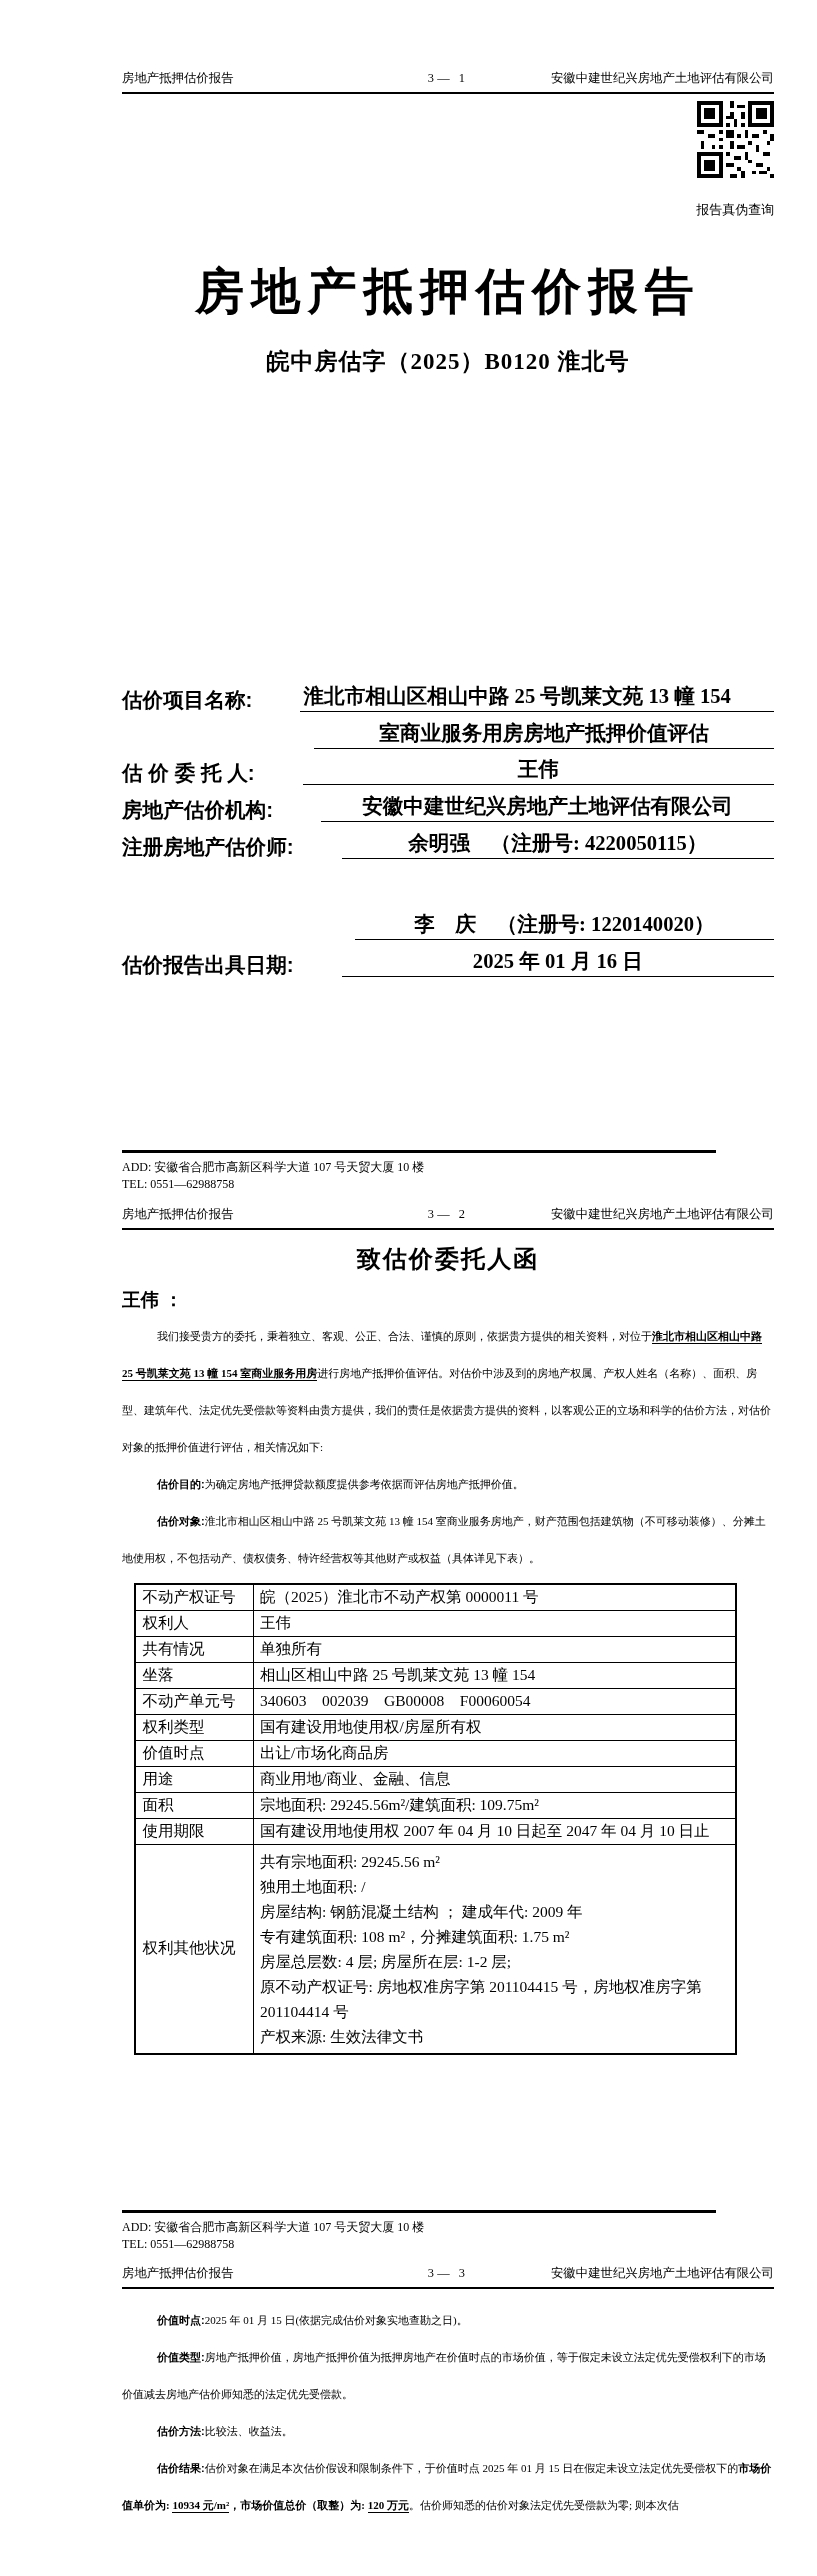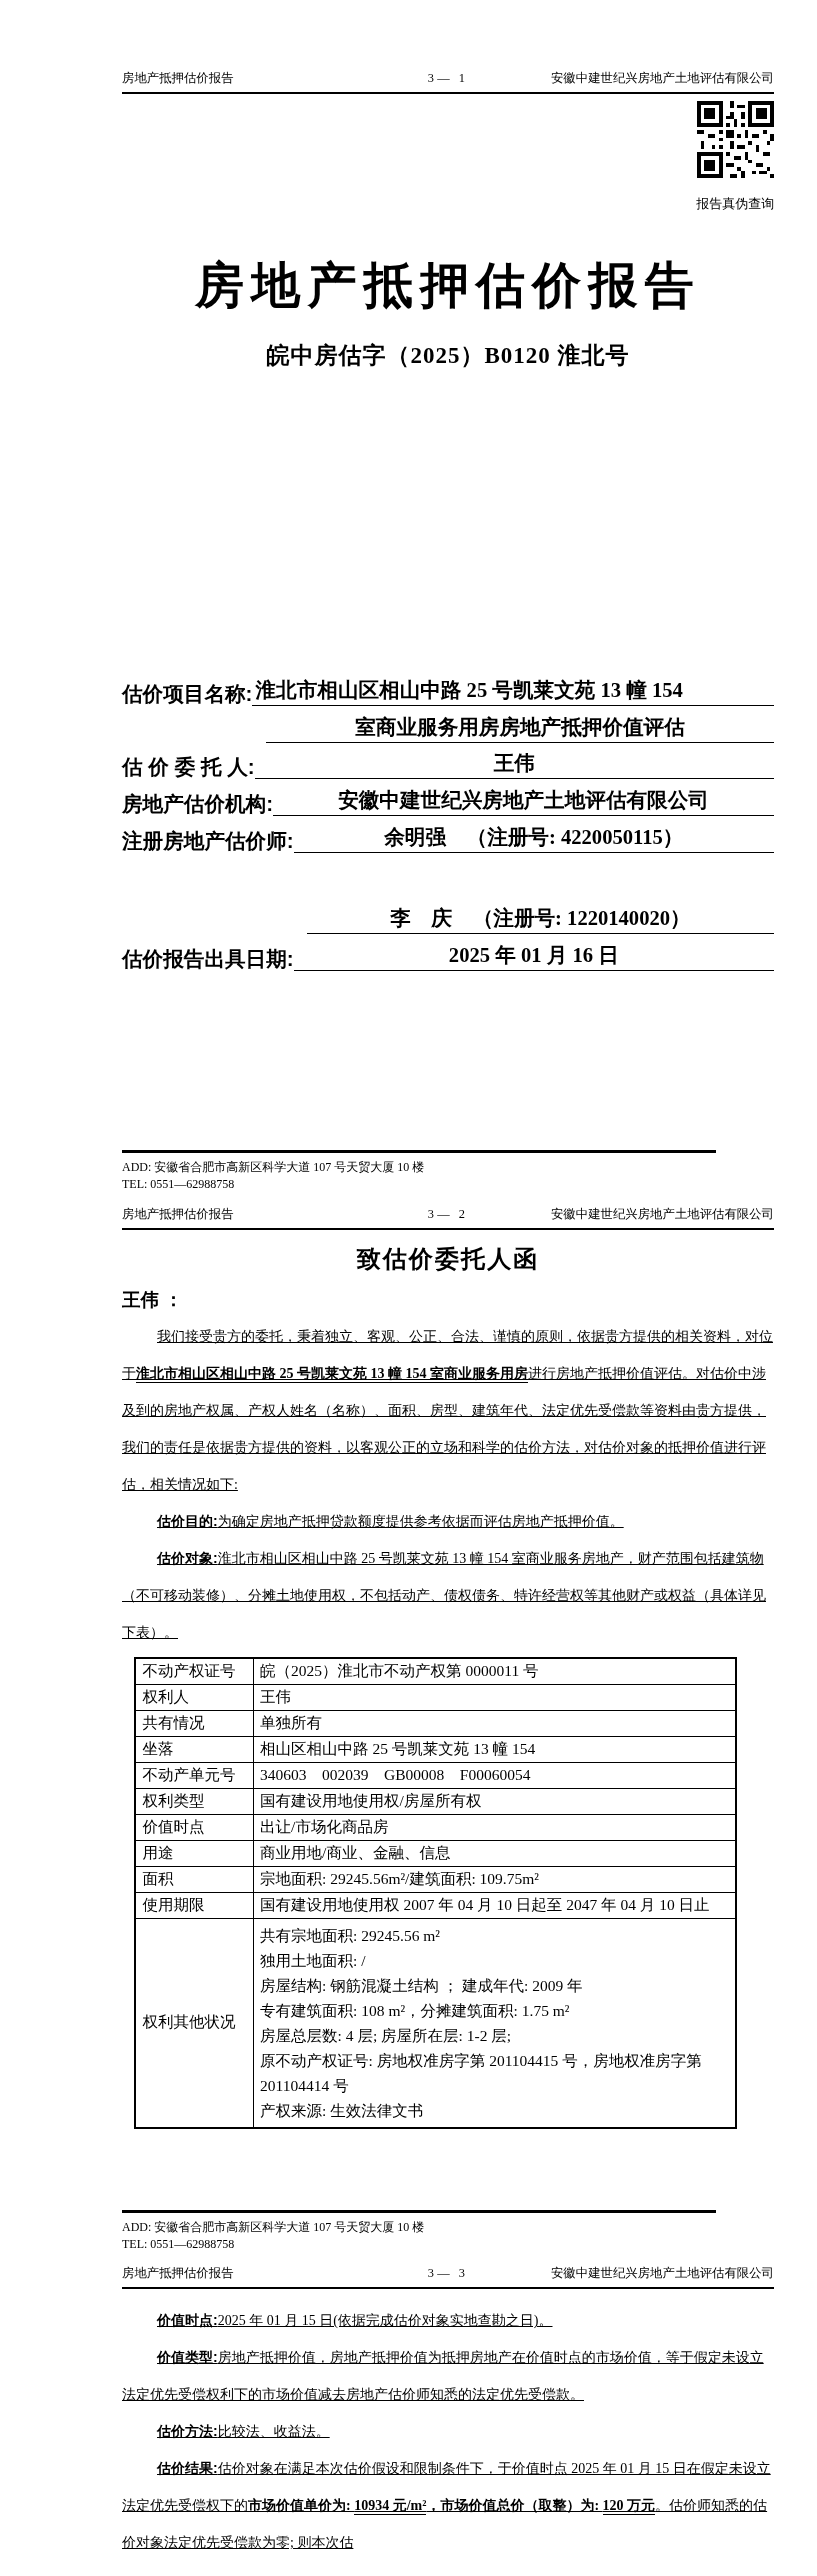--- a/index.html
+++ b/index.html
@@ -21,41 +21,41 @@
 
   
   .page-footer{position:absolute;left:122px;width:594px;border-top:3.1px solid #000;
                padding-top:6.2px;font-size:12px;line-height:17px;}
   .p1 .page-footer{top:1079px;}
   .p2 .page-footer{top:1003px;}
 
   
   .qr-wrap{width:88px;margin-left:auto;margin-right:-5.2px;margin-top:7.2px;text-align:center;}
   svg.qr{width:77px;height:77px;display:block;margin:0 auto;}
-  .qr-caption{margin-top:17px;font-size:13px;white-space:nowrap;}
+  .qr-caption{margin-top:23px;font-size:13px;white-space:nowrap;}
   .report-title{margin-top:45px;text-align:center;font-size:49px;font-weight:bold;
                 letter-spacing:7.2px;line-height:56px;}
   .report-number{margin-top:26px;text-align:center;font-size:23px;font-weight:bold;letter-spacing:1px;}
   .fields{margin-top:309px;}
-  .field-row{display:flex;align-items:flex-end;height:26px;margin-bottom:10.8px;}
+  .field-row{display:flex;align-items:flex-end;height:26px;margin-bottom:10.8px;gap:48px;}
   .field-label{font-family:"Liberation Sans","DejaVu Sans",sans-serif;font-weight:bold;
                font-size:20.6px;white-space:nowrap;line-height:25px;}
   .field-value{flex:1;border-bottom:1.5px solid #000;font-size:20.6px;font-weight:bold;
                text-align:center;white-space:nowrap;line-height:25px;padding-bottom:2.1px;}
   .field-value.left{text-align:left;padding-left:3.1px;}
   .spacer-280{width:144px;flex:none;}
   .spacer-360{width:185px;flex:none;}
   .gap-85{height:44px;}
 
   
   .letter-title{margin-top:14.4px;text-align:center;font-size:24px;font-weight:bold;
                 font-family:"Liberation Sans","DejaVu Sans",sans-serif;letter-spacing:2.1px;line-height:29px;}
   .salutation{margin-top:8.2px;font-size:18.5px;font-weight:bold;line-height:37px;
               font-family:"Liberation Sans","DejaVu Sans",sans-serif;}
-  .body-text{font-size:14px;line-height:37px;text-decoration:underline;}
+  .body-text{font-size:11px;line-height:37px;}
   p.para{margin:0;text-indent:35px;}
   .inline-label{font-family:"Liberation Sans","DejaVu Sans",sans-serif;font-weight:bold;}
   .em-u{font-weight:bold;border-bottom:1.5px solid #000;padding-bottom:1px;}
   .b{font-weight:bold;}
   .u{border-bottom:1.5px solid #000;padding-bottom:1px;}
 
   
   .prop-table{border-collapse:collapse;width:603px;margin-left:12.4px;margin-top:5.2px;
               table-layout:fixed;border:2.6px solid #000;}
   .prop-table td{border:1.5px solid #000;font-size:15.5px;padding:1px 4.1px 1px 6.2px;height:23px;}

